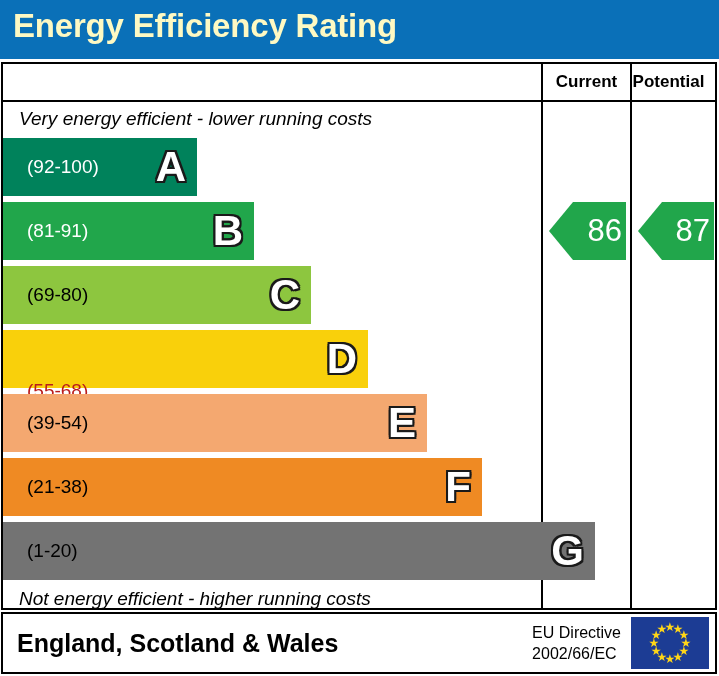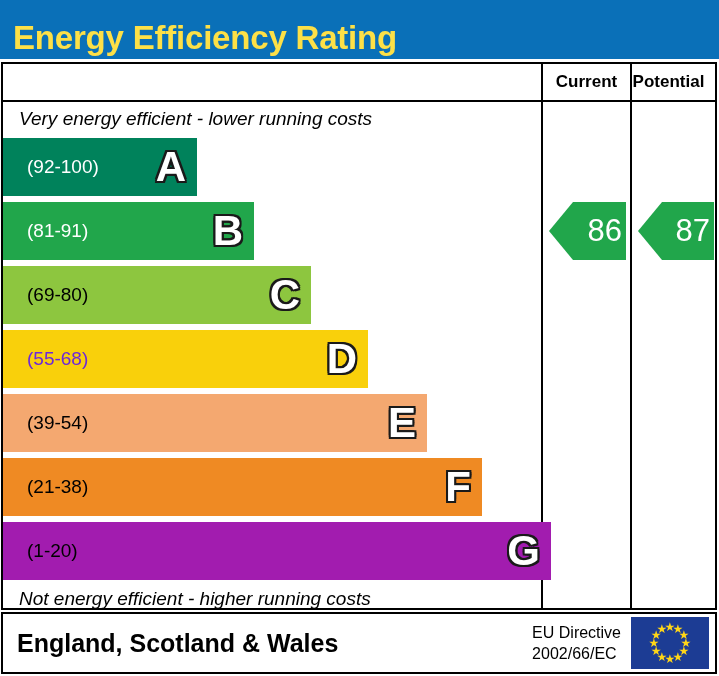--- a/index.html
+++ b/index.html
@@ -25,24 +25,24 @@
   .banner {
     position: absolute;
     left: 0; top: 0;
     width: 719px;
     height: 59px;
     background: #0A70B8;
   }
   .banner-title {
     position: absolute;
     left: 13px;
-    top: 19px;
+    top: 7px;
     font-size: 33px;
     font-weight: bold;
-    color: #fde047;
+    color: #fef9c3;
     letter-spacing: -0.2px;
     white-space: nowrap;
   }
 
   
   .frame {
     position: absolute;
     left: 1px;
     top: 62px;
     width: 716px;
@@ -236,32 +236,32 @@
         </div>
         <div class="bar" style="top: 64px; width: 251px; background: rgb(33, 166, 75);">
           <span class="bar-range" style="color: rgb(255, 255, 255);">(81-91)</span>
           <span class="bar-letter">B</span>
         </div>
         <div class="bar" style="top: 128px; width: 308px; background: rgb(141, 198, 63);">
           <span class="bar-range" style="color: rgb(0, 0, 0);">(69-80)</span>
           <span class="bar-letter">C</span>
         </div>
         <div class="bar" style="top: 192px; width: 365px; background: rgb(249, 208, 11);">
-          <span class="bar-range" style="color: #6d28d9;">(55-68)</span>
+          <span class="bar-range" style="color: #b91c1c; margin-top: 32px;">(55-68)</span>
           <span class="bar-letter">D</span>
         </div>
         <div class="bar" style="top: 256px; width: 424px; background: rgb(244, 168, 112);">
           <span class="bar-range" style="color: rgb(0, 0, 0);">(39-54)</span>
           <span class="bar-letter">E</span>
         </div>
         <div class="bar" style="top: 320px; width: 479px; background: rgb(239, 138, 35);">
           <span class="bar-range" style="color: rgb(0, 0, 0);">(21-38)</span>
           <span class="bar-letter">F</span>
         </div>
-        <div class="bar" style="top: 384px; width: 548px; background: #a21caf;">
+        <div class="bar" style="top: 384px; width: 592px; background: #737373;">
           <span class="bar-range" style="color: rgb(0, 0, 0);">(1-20)</span>
           <span class="bar-letter">G</span>
         </div>
       </div>
     <div id="arrows">
         <div class="arrow arrow-current" style="top: 138px; background: rgb(33, 166, 75);">86</div>
         <div class="arrow arrow-potential" style="top: 138px; background: rgb(33, 166, 75);">87</div>
       </div>
   </div>
 

